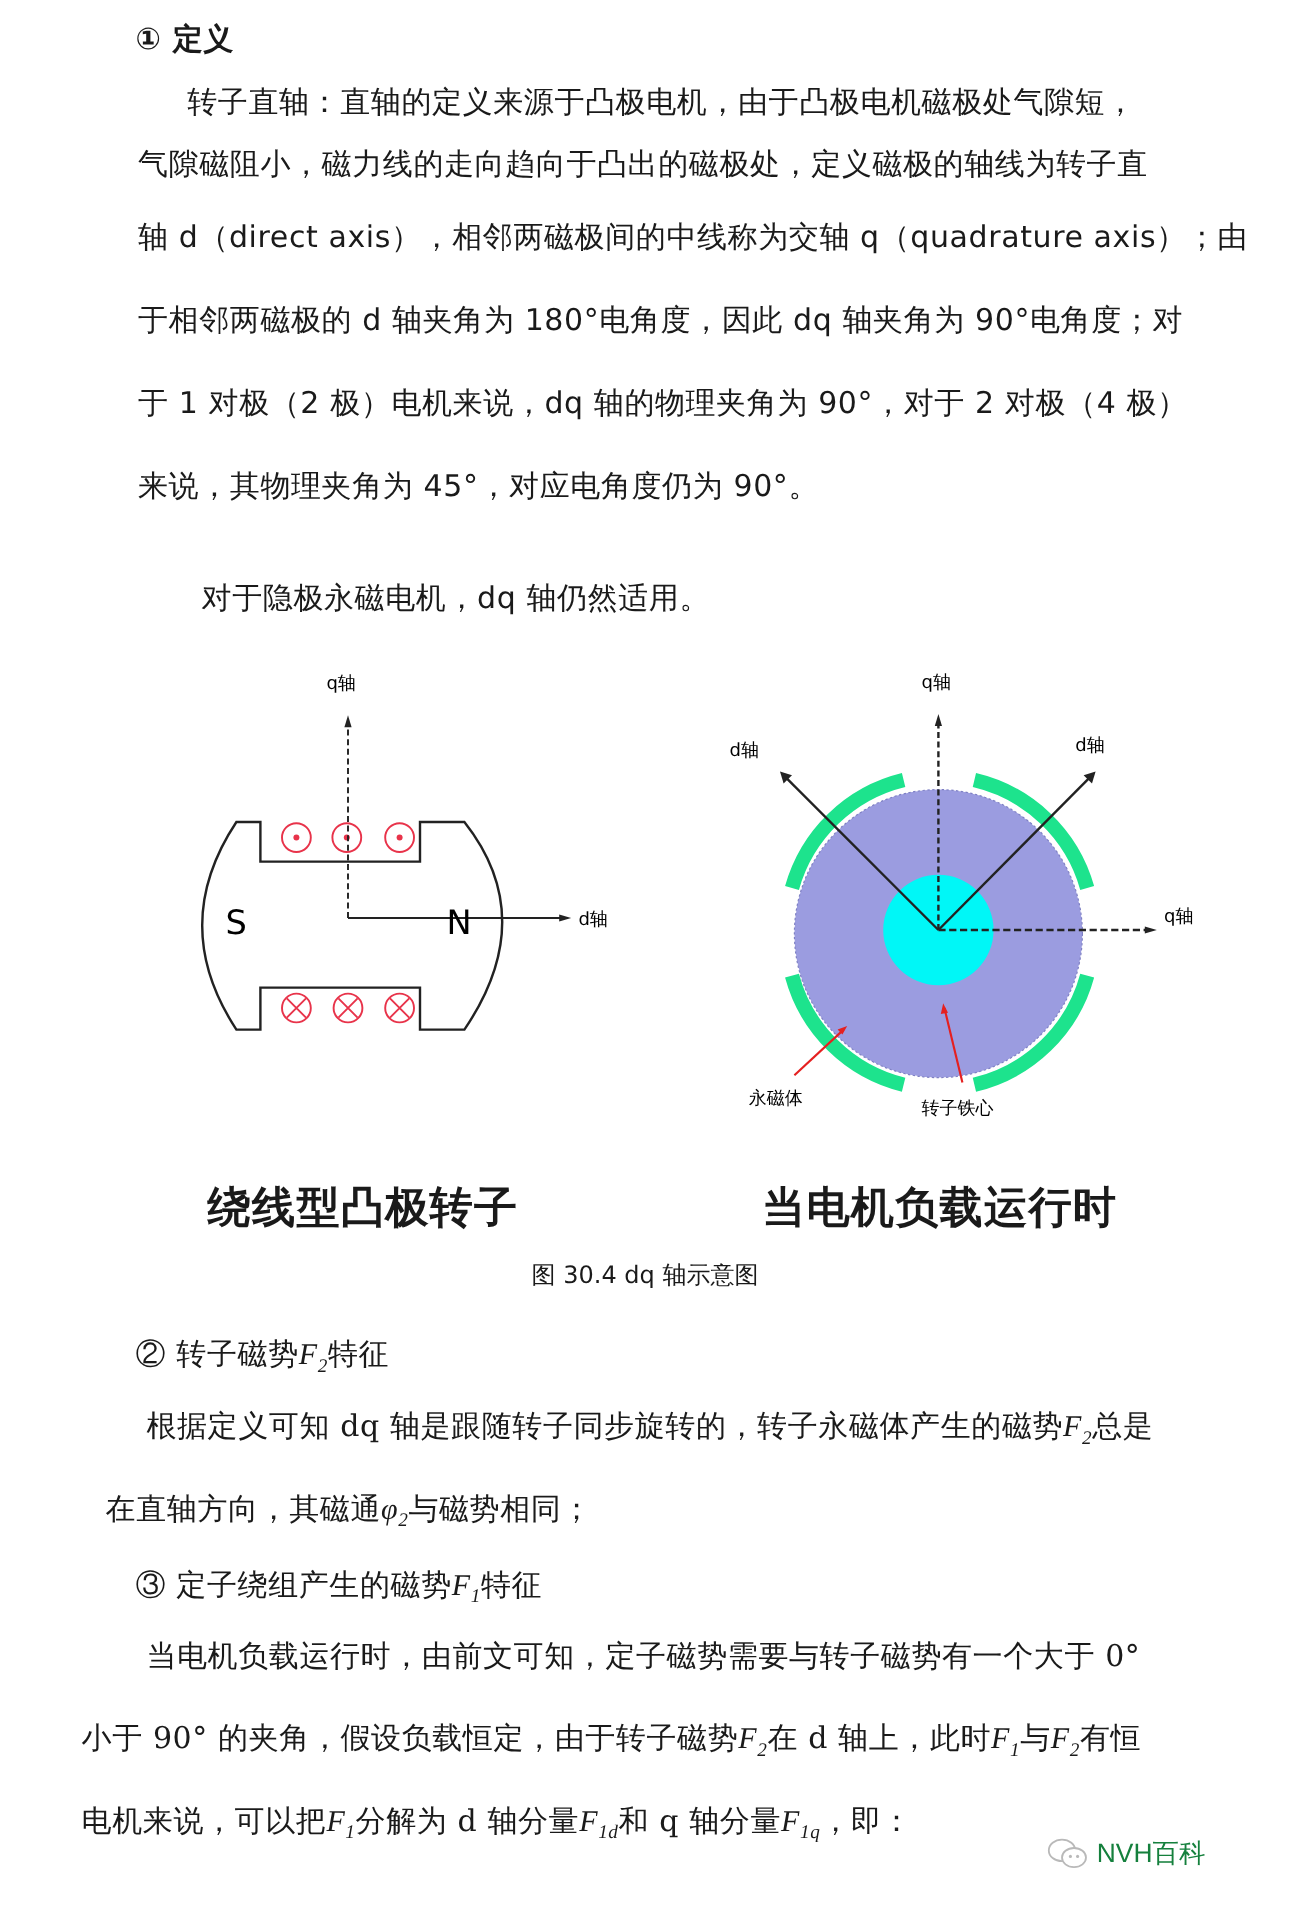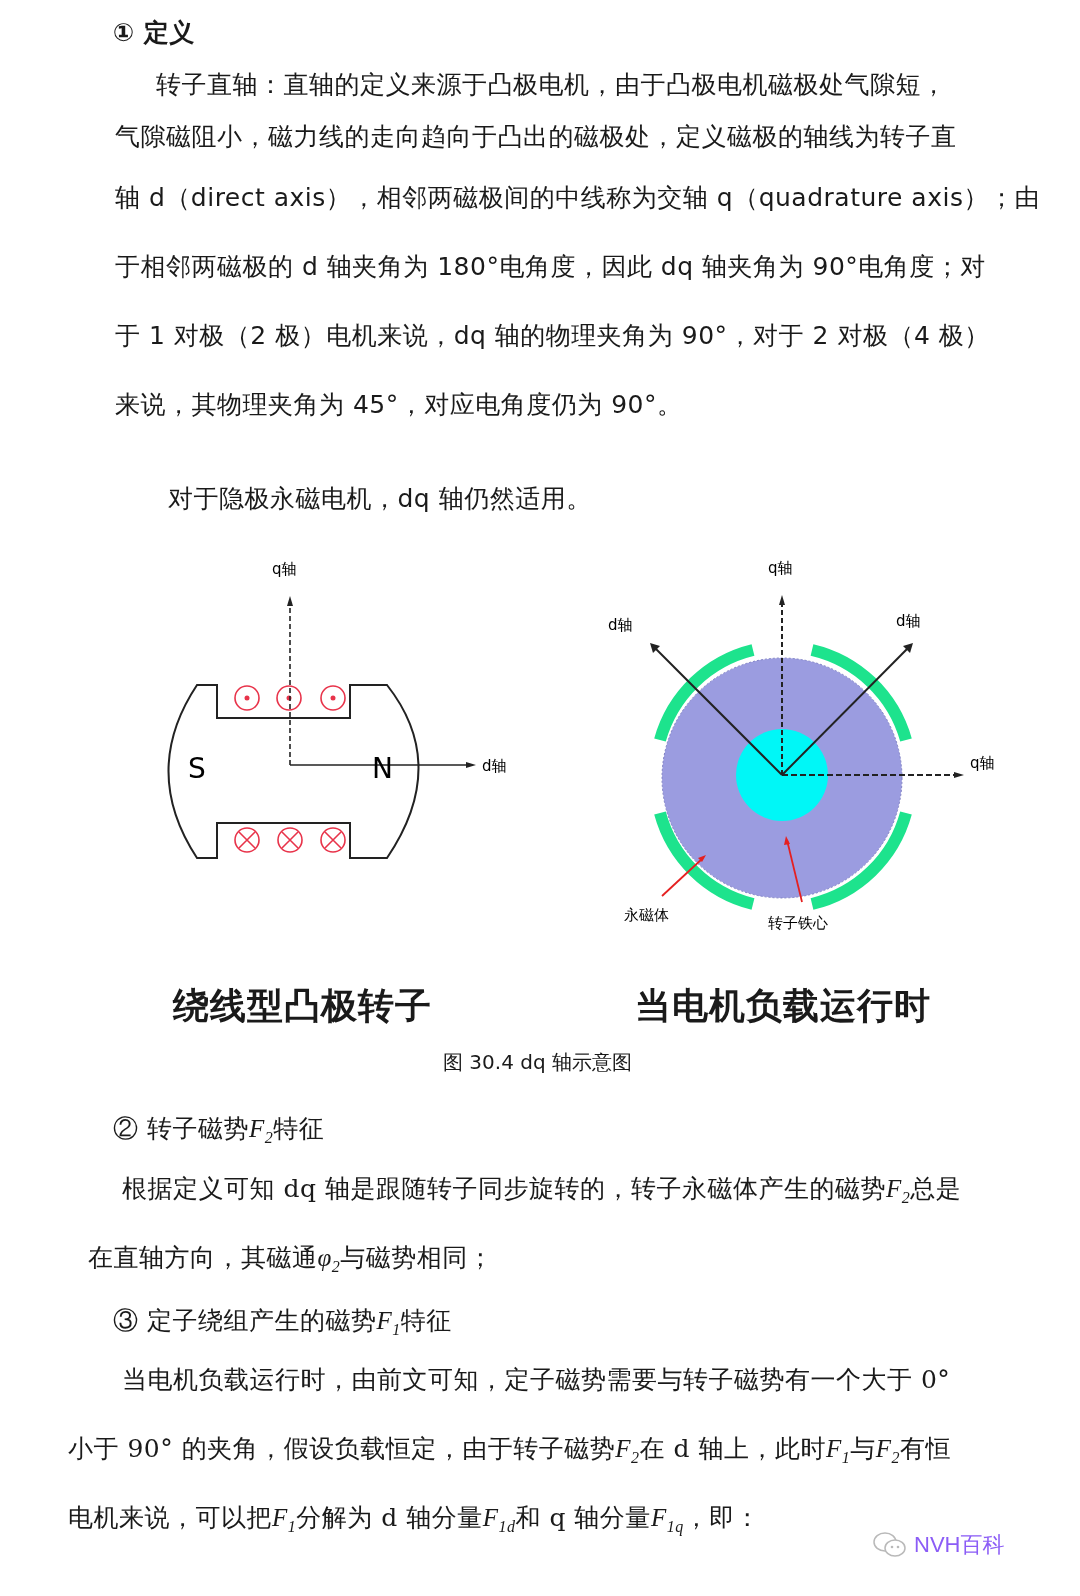--- a/index.html
+++ b/index.html
@@ -5,21 +5,21 @@
   html, body { margin: 0; padding: 0; background: #ffffff; }
   body { width: 1080px; height: 1596px; position: relative; overflow: hidden;
          font-family: "DejaVu Serif", "Liberation Serif", serif; color: #1a1a1a; }
   .line { position: absolute; font-size: 25px; line-height: 34px; white-space: nowrap; letter-spacing: 0.5px; }
   .sans { font-family: "DejaVu Sans", "Liberation Sans", sans-serif; }
   .math { font-family: "Liberation Serif", "DejaVu Serif", serif; font-style: italic; }
   .math sub { font-size: 16px; vertical-align: -6px; }
   .caption { position: absolute; font-size: 36px; font-weight: bold; font-family: "DejaVu Sans", "Liberation Sans", sans-serif; letter-spacing: 1px; }
   .figcap { position: absolute; font-size: 20px; font-family: "DejaVu Sans", "Liberation Sans", sans-serif; }
   svg text { font-family: "DejaVu Sans", "Liberation Sans", sans-serif; }
-  .watermark { position: absolute; left: 872px; top: 1530px; font-size: 22px; color: #8b5cf6;
+  .watermark { position: absolute; left: 872px; top: 1530px; font-size: 22px; color: #15803d;
                font-family: "Liberation Sans", sans-serif; display: flex; align-items: center; gap: 6px; }
 </style>
 </head>
 <body>
 
 <div class="line sans" style="left:113px; top:16px;font-weight:bold;">① 定义</div>
 <div class="line sans" style="left:156px; top:68px;">转子直轴：直轴的定义来源于凸极电机，由于凸极电机磁极处气隙短，</div>
 <div class="line sans" style="left:115px; top:120px;">气隙磁阻小，磁力线的走向趋向于凸出的磁极处，定义磁极的轴线为转子直</div>
 <div class="line sans" style="left:115px; top:181px;">轴 d（direct axis），相邻两磁极间的中线称为交轴 q（quadrature axis）；由</div>
 <div class="line sans" style="left:115px; top:250px;">于相邻两磁极的 d 轴夹角为 180°电角度，因此 dq 轴夹角为 90°电角度；对</div>

